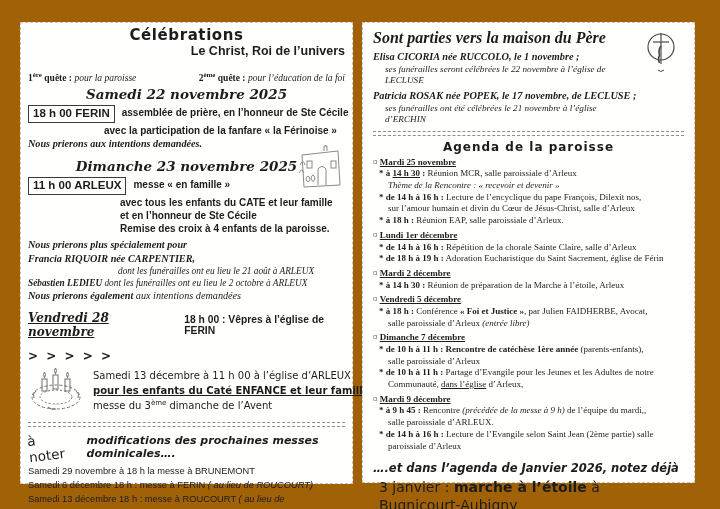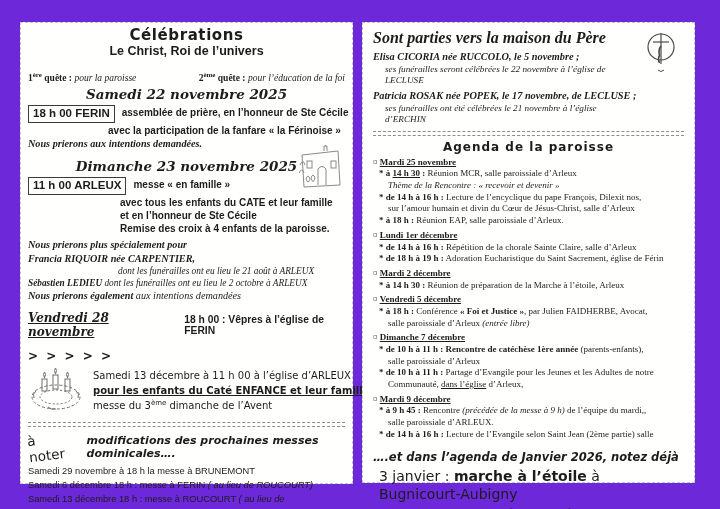--- a/index.html
+++ b/index.html
@@ -1,26 +1,26 @@
 <!DOCTYPE html>
 <html><head>
 <meta charset="utf-8">
 <style>
   html,body { margin:0; padding:0; background:#ffffff; }
   body { width:720px; height:509px; color:#1c1c1c; -webkit-font-smoothing:antialiased; }
-  .page { position:relative; width:720px; height:509px; background:#6d28d9; overflow:hidden; }
+  .page { position:relative; width:720px; height:509px; background:#a16207; overflow:hidden; }
   .panel { position:absolute; box-sizing:border-box; border:1px dashed #c6c6bc; background:#fffffe; }
   #left-panel  { left:20px; top:22px; width:333px; height:462px; padding:4px 7px; }
   #right-panel { left:362px; top:22px; width:333px; height:461px; padding:5px 10px; }
   .b { font-weight:bold; } .i { font-style:italic; } .u { text-decoration:underline; }
   sup { font-size:7px; }
 
   
   .lp-title { font-family:"DejaVu Sans",sans-serif; font-weight:bold; font-size:15px; letter-spacing:.6px; text-align:center; line-height:1.15; }
-  .lp-sub   { font-family:"Liberation Sans",sans-serif; font-weight:bold; font-size:12.5px; text-align:center; line-height:1.2; }
+  .lp-sub   { font-family:"Liberation Sans",sans-serif; font-weight:bold; font-size:12.5px; text-align:right; line-height:1.2; }
   .quete-row { display:flex; justify-content:space-between; font-family:"Liberation Serif",serif; font-size:9.5px; margin-top:12px; }
   .script-date { font-family:"DejaVu Serif",serif; font-style:italic; font-weight:bold; font-size:13.5px; text-align:center; margin:3px 0 3px; }
   .event-row { display:flex; align-items:flex-start; gap:7px; font-family:"Liberation Sans",sans-serif; font-weight:bold; font-size:10px; margin:2px 0 1px; }
   .time-box { border:1.5px solid #3a3a3a; padding:0 4px; font-size:11.5px; white-space:nowrap; line-height:1.35; }
   .event-text { padding-top:2px; white-space:nowrap; }
   .indent1 { margin-left:92px; font-family:"Liberation Sans",sans-serif; font-weight:bold; font-size:10px; line-height:1.32; white-space:nowrap; }
   .snote   { font-family:"Liberation Serif",serif; font-weight:bold; font-style:italic; font-size:10.2px; line-height:1.3; }
   .sdetail { font-family:"Liberation Serif",serif; font-style:italic; font-size:9.3px; line-height:1.3; }
   .ml8  { }  .ml90 { margin-left:90px; }
   .vendredi-row { display:flex; align-items:center; gap:16px; margin-top:9px; }
@@ -66,21 +66,21 @@
       <span><span class="b"><span>1</span><sup>ère</sup><span> quête :</span></span><span class="i"> pour la paroisse</span></span>
       <span><span class="b"><span>2</span><sup>ème</sup><span> quête :</span></span><span class="i"> pour l’éducation de la foi</span></span>
     </div>
 
     <div class="script-date">Samedi 22 novembre 2025</div>
 
     <div class="event-row">
       <span class="time-box">18 h 00 FERIN</span>
       <span class="event-text">assemblée de prière,  en l’honneur de Ste Cécile</span>
     </div>
-    <div class="indent1" style="margin-left:76px;text-align:center;">avec la participation de la fanfare « la Férinoise »</div>
+    <div class="indent1" style="margin-left:76px;">avec la participation de la fanfare « la Férinoise »</div>
     <div class="snote">Nous prierons aux intentions demandées.</div>
 
     <div class="script-date" style="margin-top:8px;">Dimanche 23 novembre 2025</div>
     <span class="church-art">
       <svg width="52" height="46" viewBox="0 0 52 46" fill="none" stroke="#8a8a8a" stroke-width="1">
         <path d="M8 10 L44 6"></path>
           <path d="M8 10 L10 42 L46 40 L44 6"></path>
         <path d="M30 6 L30 1 L33 1 L33 6"></path>
           <path d="M31.5 1 L31.5 -2"></path>
         <path d="M24 40 L24 24 q4 -5 8 0 L32 40"></path>
@@ -154,21 +154,21 @@
       <span class="corner-icon">
         <svg width="38" height="46" viewBox="0 0 38 46" fill="none" stroke="#4a4a4a" stroke-width="1.2">
           <circle cx="19" cy="17" r="13"></circle>
           <path d="M19 3 L19 34"></path>
             <path d="M11 12 L27 12"></path>
           <path d="M19 16 q-3 4 -1.5 9 q-2 4 0 8" stroke-width="1.6"></path>
           <path d="M16 40 q3 3 6 0" stroke-width="1"></path>
         </svg>
       </span>
       <div class="rp-obit-title">Sont parties vers la maison du Père</div>
-      <div class="rp-name">Elisa CICORIA née RUCCOLO, le 5 novembre ;</div>
+      <div class="rp-name">Elisa CICORIA née RUCCOLO, le 1 novembre ;</div>
       <div class="rp-detail">ses funérailles seront célébrées le 22 novembre à l’église de LECLUSE</div>
       <div class="rp-name">Patricia ROSAK née POPEK, le 17 novembre, de LECLUSE ;</div>
       <div class="rp-detail">ses funérailles ont été célébrées le 21 novembre à l’église d’ERCHIN</div>
     </div>
 
     <div class="eq-divider"></div>
 
     <div class="agenda-title">Agenda de la paroisse</div>
 
     <div class="agenda">
@@ -194,20 +194,21 @@
       <div class="aday"><span>¤ </span><span class="d">Dimanche 7 décembre</span></div>
       <div class="aitem"><span class="star">* </span><span class="b">de 10 h à 11 h : Rencontre de catéchèse 1ère année</span><span>  (parents-enfants),</span></div>
       <div class="acont">salle paroissiale d’Arleux</div>
       <div class="aitem"><span class="star">* </span><span class="b">de 10 h à 11 h :</span><span> Partage d’Evangile pour les Jeunes et les Adultes de notre</span></div>
       <div class="acont"><span>Communauté, </span><span class="u">dans l’église</span><span> d’Arleux,</span></div>
 
       <div class="aday"><span>¤ </span><span class="d">Mardi 9 décembre</span></div>
       <div class="aitem"><span class="star">* </span><span class="b">à 9 h 45 :</span><span> Rencontre </span><span class="i">(précédée de la messe à 9 h)</span><span> de l’équipe du mardi,,</span></div>
       <div class="acont">salle paroissiale d’ARLEUX.</div>
       <div class="aitem"><span class="star">* </span><span class="b">de 14 h à 16 h :</span><span> Lecture de l’Evangile selon Saint Jean (2ème partie)  salle</span></div>
+      <div class="acont">paroissiale d’Arleux</div>
 
     </div>
 
     <div class="jan-title">….et dans l’agenda de Janvier 2026, notez déjà</div>
     <div class="jan-line"><span>3 janvier : </span><span class="b">marche à l’étoile</span><span> à Bugnicourt-Aubigny</span></div>
     <div class="jan-line"><span>11 janvier : </span><span class="b">Journée Diocésaine</span><span> dans les églises de Cambrai</span></div>
 
   </div>
 </div>
 

